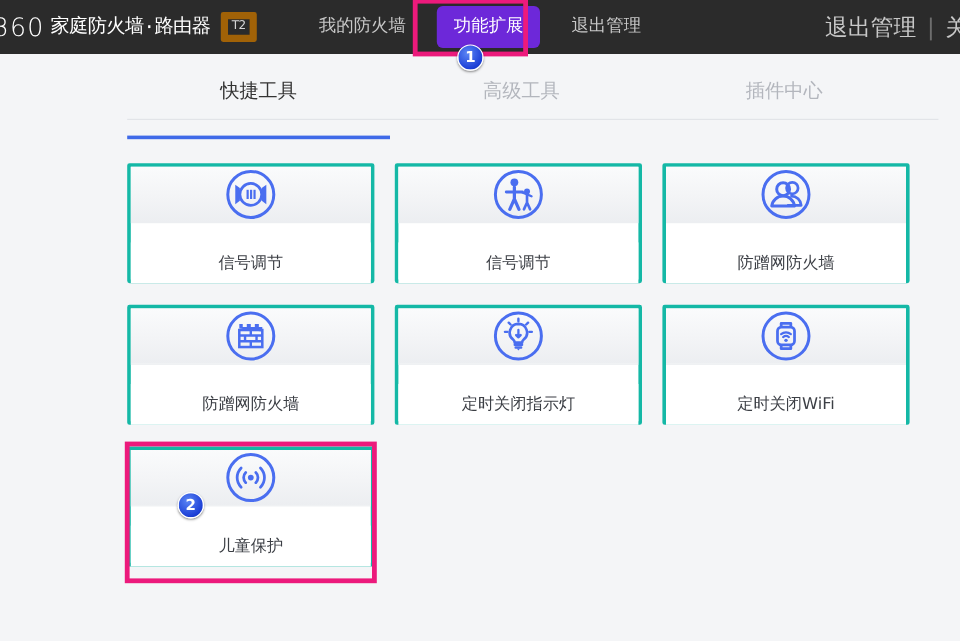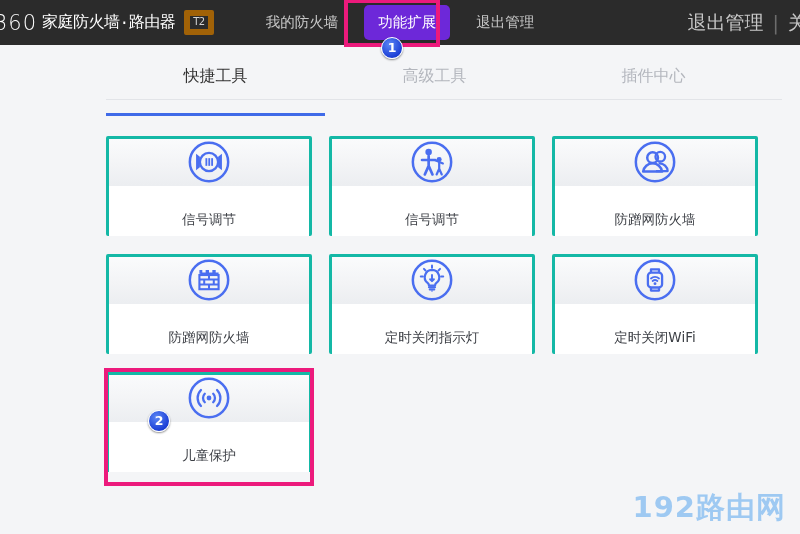--- a/index.html
+++ b/index.html
@@ -259,15 +259,14 @@
     </div>
 
   </div>
 
   <div class="hl hl-tab"></div>
   <div class="hl hl-card"></div>
 
   <div class="step-badge badge-1">1</div>
   <div class="step-badge badge-2">2</div>
 
-  <div class="watermark">192路由网</div>
 
 </div>
 
 </body></html>

